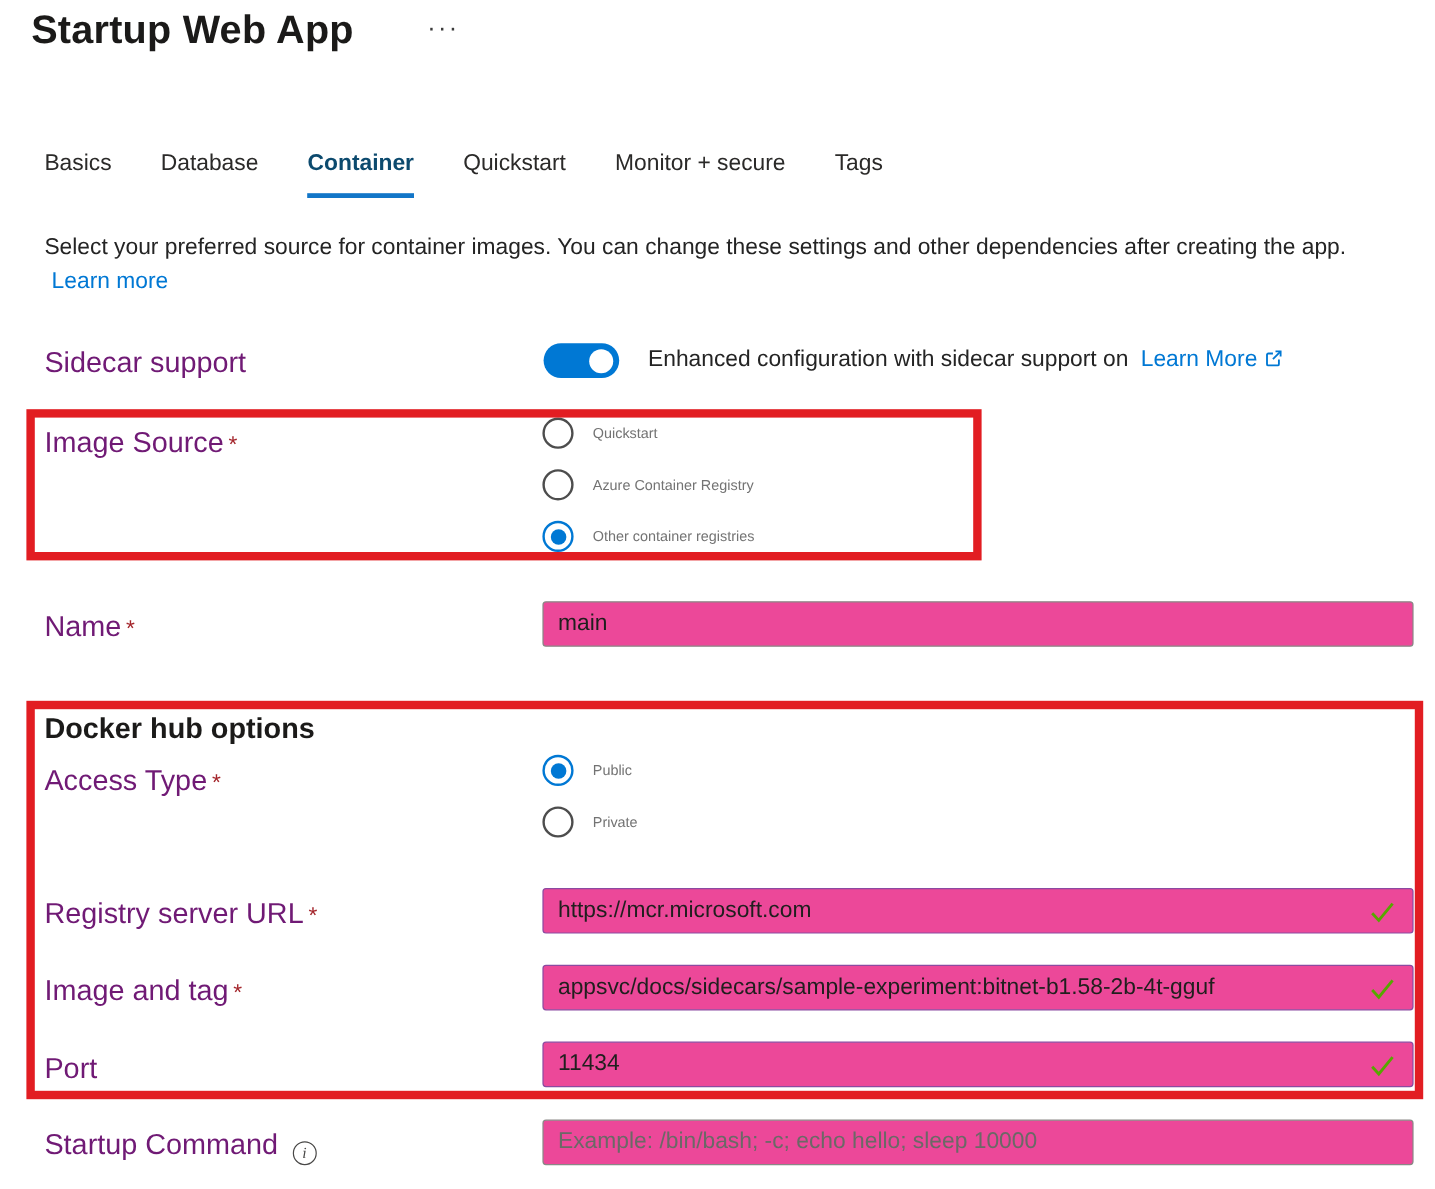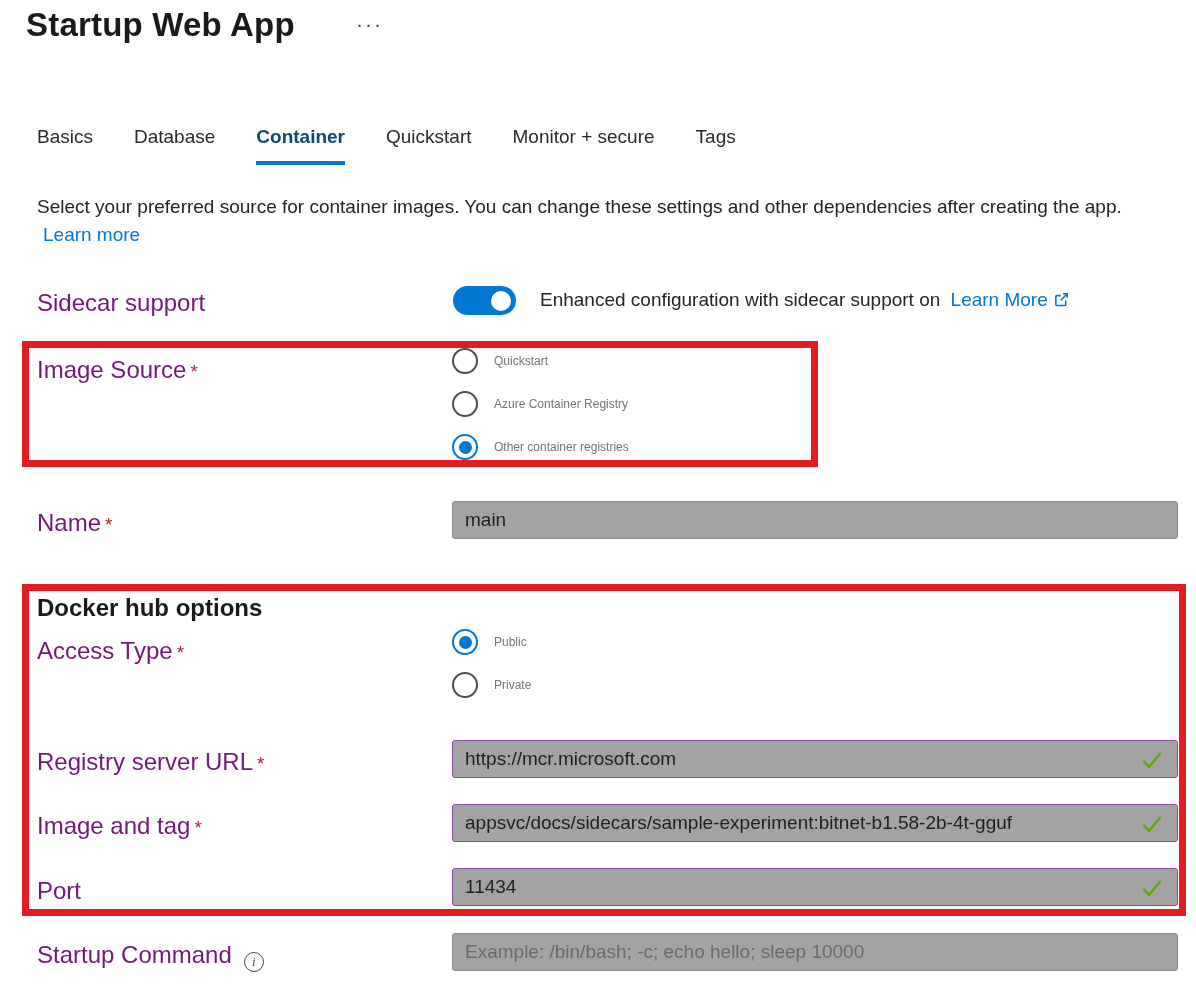--- a/index.html
+++ b/index.html
@@ -48,21 +48,21 @@
 
   
   .field-label { font-size: 24px; color: #701a75; }
   .req { color: #a4262c; margin-left: 4px; font-size: 19px; }
 
   .text-input {
     position: absolute; left: 452px; width: 726px; height: 38px;
     border: 1px solid #8a8886; border-radius: 3px;
     font-family: "Liberation Sans", sans-serif;
     font-size: 19px; color: #201f1e; padding: 0 40px 0 12px;
-    background: #a3a3a3; outline: none;
+    background: #ec4899; outline: none;
   }
   .text-input.modified { border-color: #8b4aa1; border-width: 1.5px; }
   .text-input::placeholder { color: #6b6966; opacity: 1; }
   .check-wrap { position: absolute; left: 1140px; width: 24px; height: 24px; }
   .check-wrap svg path { stroke: #57a700; }
 
   
   .toggle {
     position: absolute; left: 453px; top: 286px;
     width: 63px; height: 29px; border-radius: 15px;

